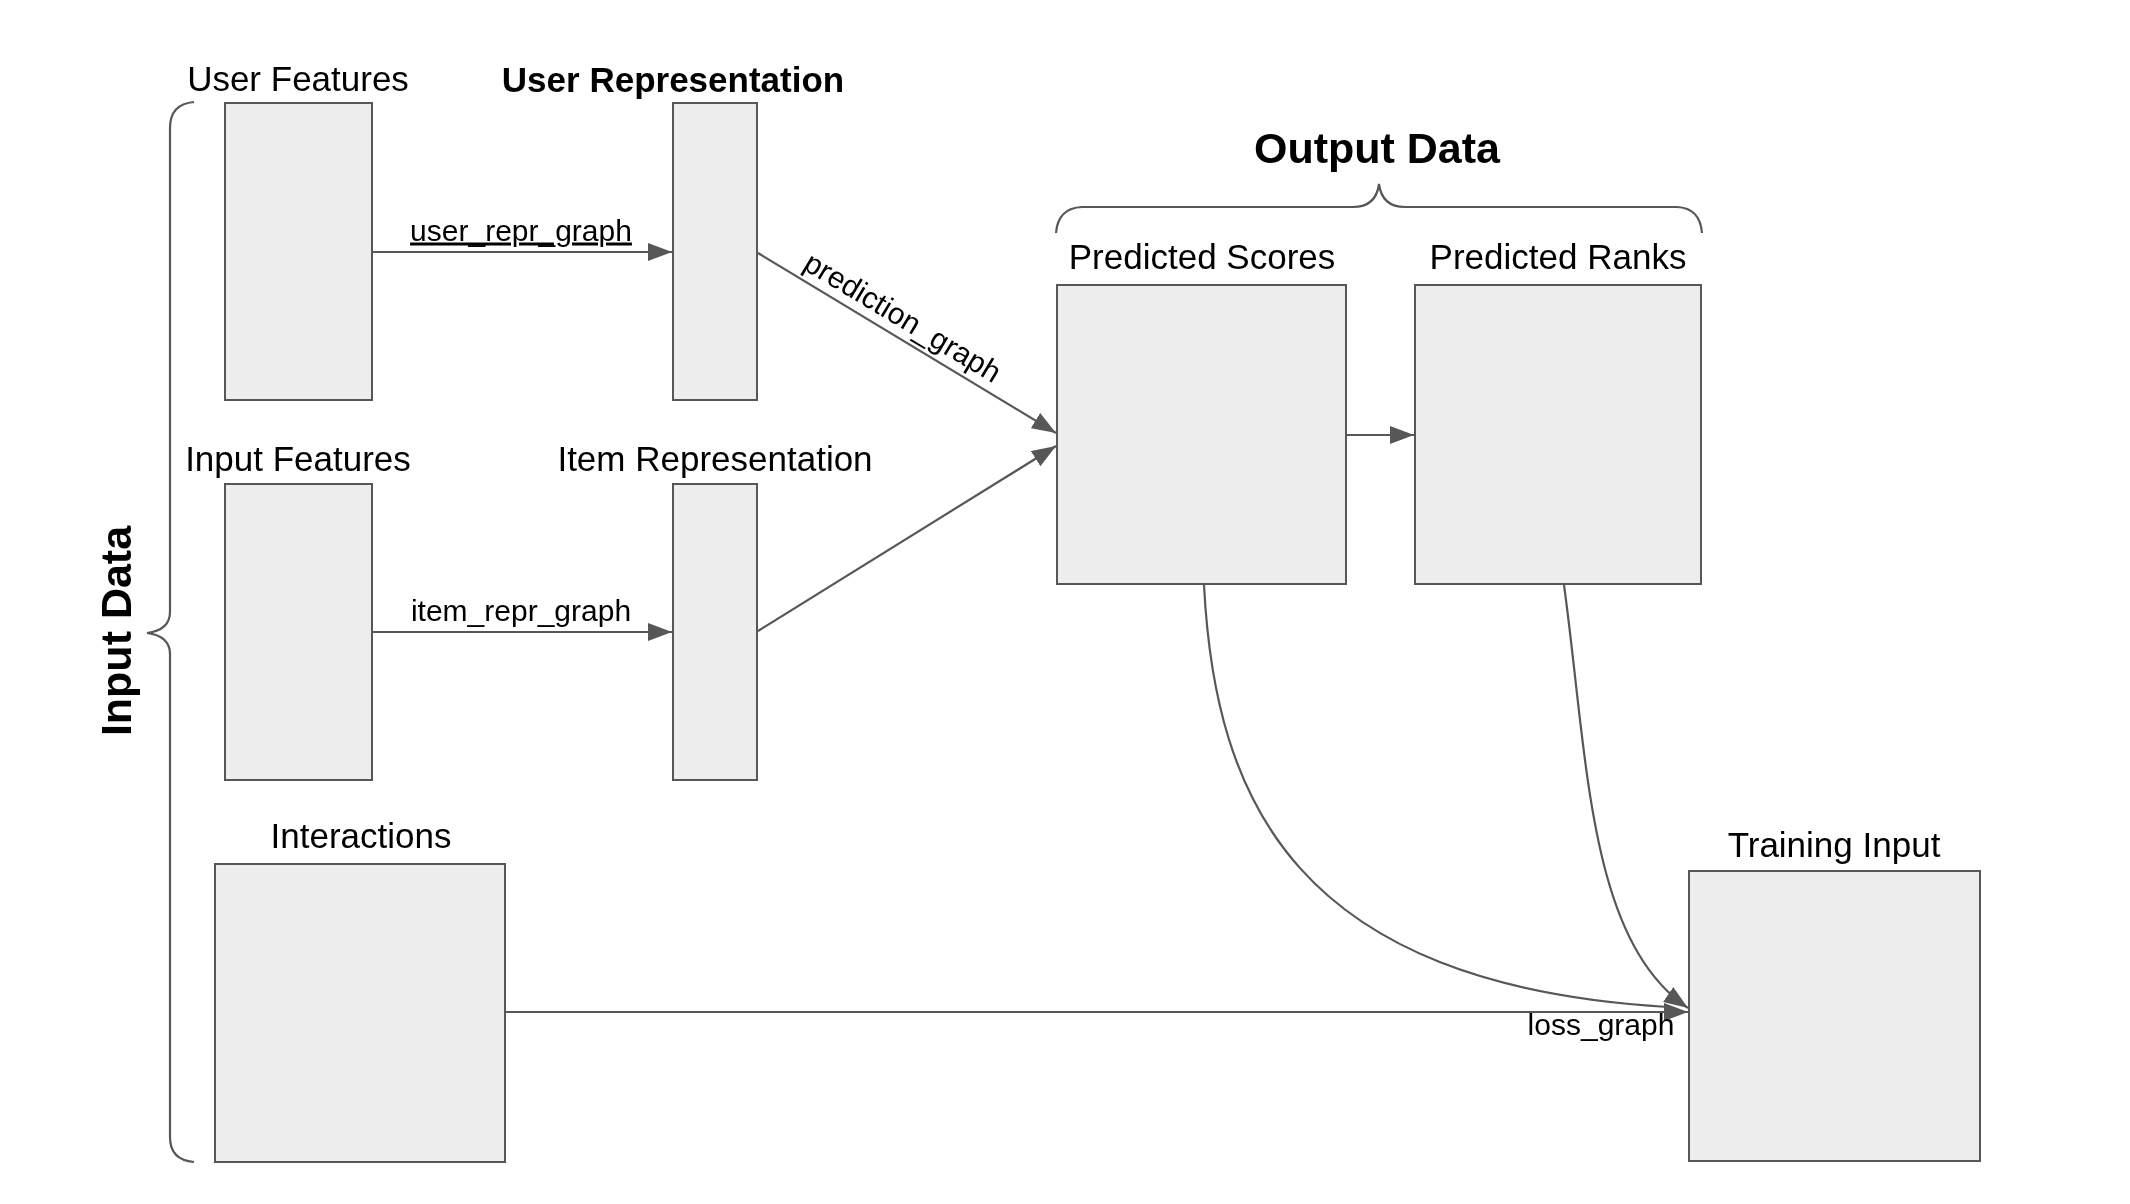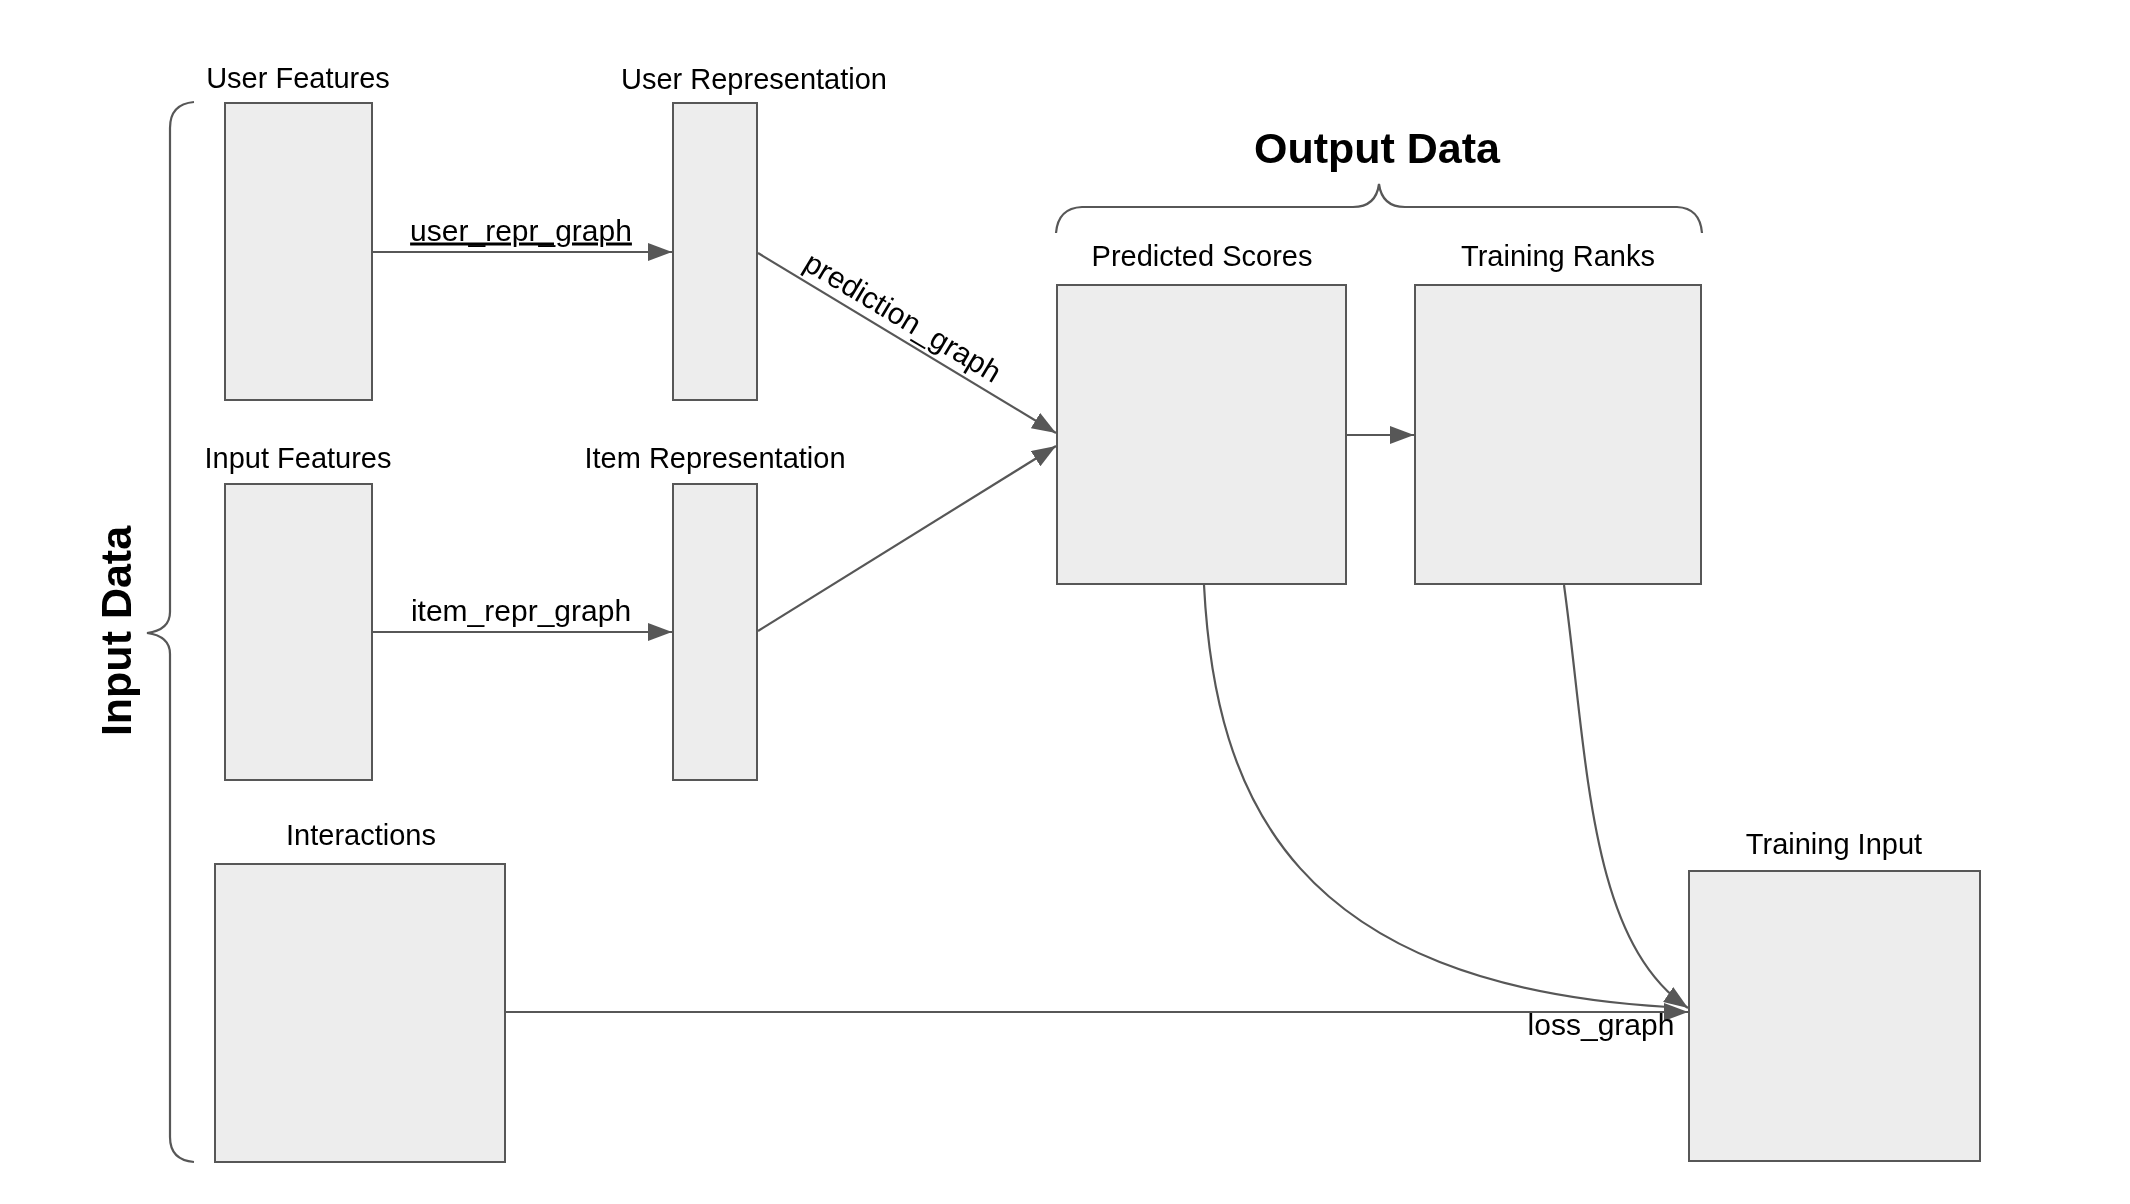--- a/index.html
+++ b/index.html
@@ -36,30 +36,30 @@
     position: absolute;
     left: 0; top: 0;
     width: 2130px;
     height: 1204px;
     pointer-events: none;
   }
 
   .lbl {
     position: absolute;
     transform: translate(-50%, -50%);
-    font-size: 29px;
+    font-size: 35px;
     line-height: 1.1;
     color: #000000;
     white-space: nowrap;
   }
   .code { font-size: 30px; }
   .title { font-size: 43px; font-weight: bold; }
 
   #l-uf  { left: 298px;  top: 79px;  }
-  #l-ur  { left: 754px;  top: 80px;  }
+  #l-ur  { left: 673px;  top: 80px; font-weight: bold;  }
   #l-if  { left: 298px;  top: 459px; }
   #l-ir  { left: 715px;  top: 459px; }
   #l-ps  { left: 1202px; top: 257px; }
   #l-pr  { left: 1558px; top: 257px; }
   #l-in  { left: 361px;  top: 836px; }
   #l-tl  { left: 1834px; top: 845px; }
   #l-out { left: 1377px; top: 149px; }
   #l-inp { left: 117px;  top: 631px; transform: translate(-50%,-50%) rotate(-90deg); }
   #l-urg { left: 521px;  top: 230px; text-decoration: underline; }
   #l-irg { left: 521px;  top: 610px; }
@@ -105,21 +105,21 @@
     <path d="M1204,585 C1215,800 1295,985 1668,1007" fill="none" stroke="#575757" stroke-width="2.2"></path>
 
     <path d="M1564,585 C1588,760 1588,940 1688,1008" fill="none" stroke="#575757" stroke-width="2.2" marker-end="url(#arrow)"></path>
   </svg>
 
   <div class="lbl" id="l-uf">User Features</div>
   <div class="lbl" id="l-ur">User Representation</div>
   <div class="lbl" id="l-if">Input Features</div>
   <div class="lbl" id="l-ps">Predicted Scores</div>
   <div class="lbl" id="l-ir">Item Representation</div>
-  <div class="lbl" id="l-pr">Training Ranks</div>
+  <div class="lbl" id="l-pr">Predicted Ranks</div>
   <div class="lbl" id="l-in">Interactions</div>
   <div class="lbl" id="l-tl">Training Input</div>
 
   <div class="lbl title" id="l-out">Output Data</div>
   <div class="lbl title" id="l-inp">Input Data</div>
 
   <div class="lbl code" id="l-urg">user_repr_graph</div>
   <div class="lbl code" id="l-irg">item_repr_graph</div>
   <div class="lbl code" id="l-prg">prediction_graph</div>
   <div class="lbl code" id="l-lsg">loss_graph</div>

